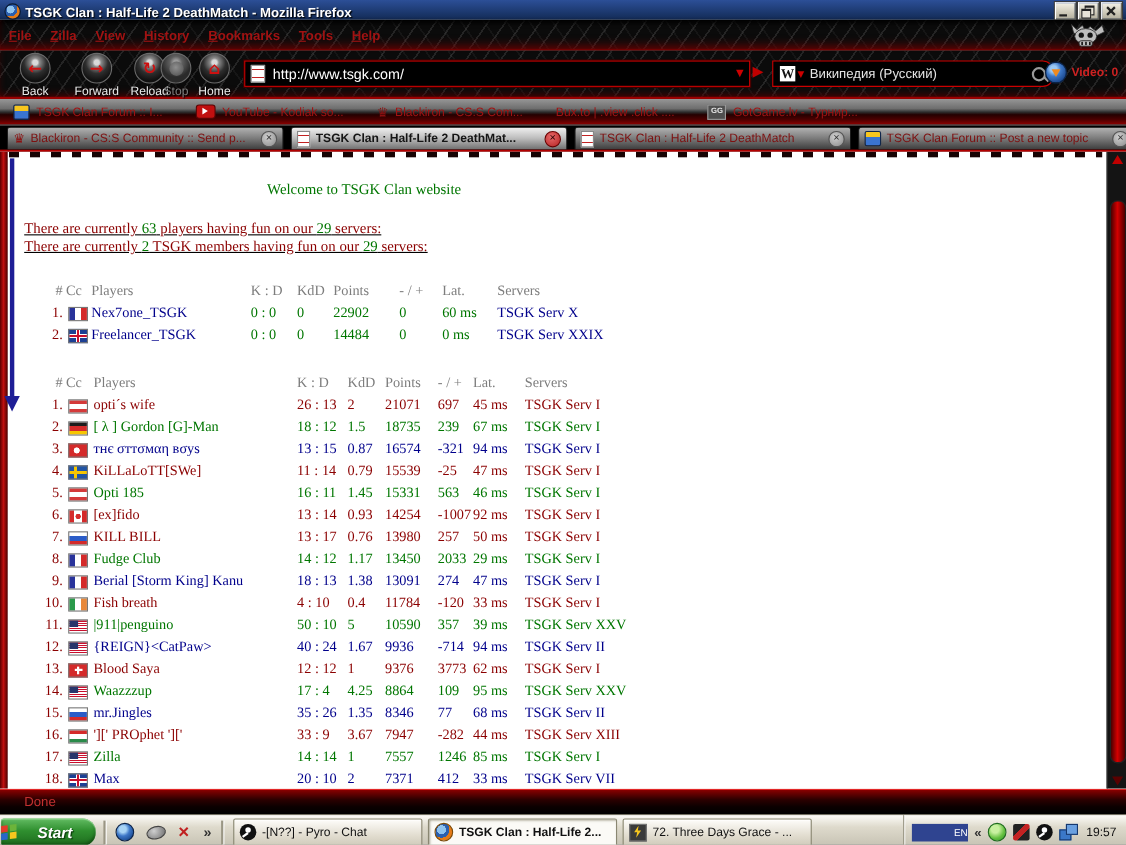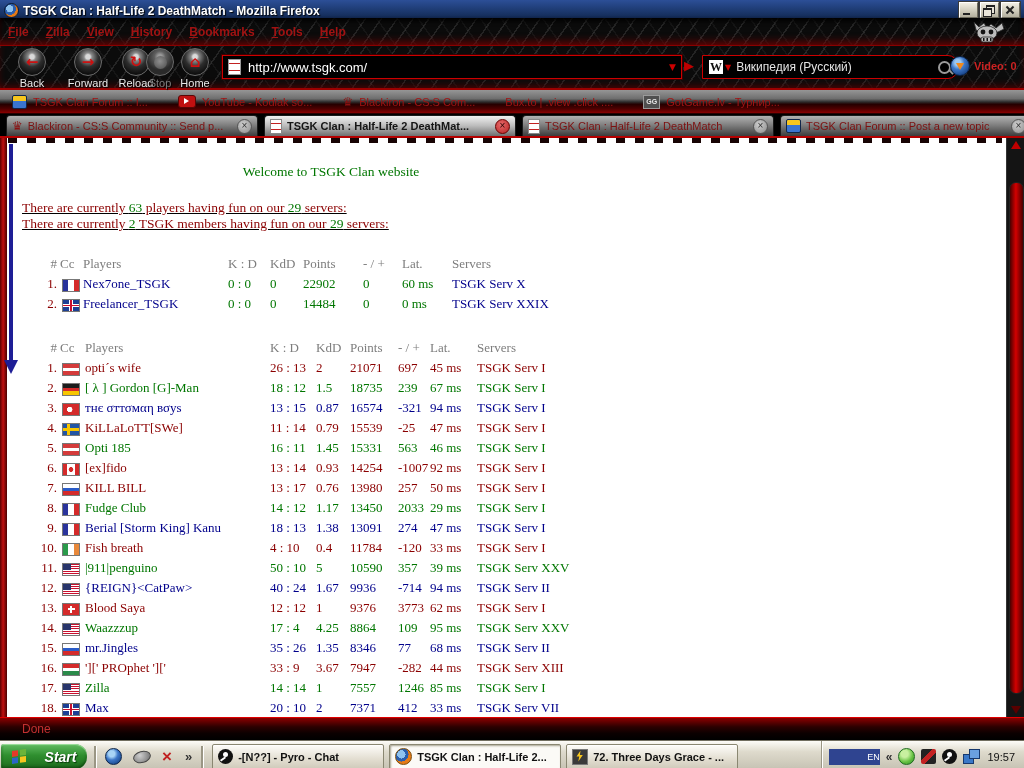--- a/index.html
+++ b/index.html
@@ -120,34 +120,34 @@
   .sb-up{position:absolute;top:3px;left:4px;border-left:5px solid transparent;border-right:5px solid transparent;border-bottom:8px solid #c00000;}
   .sb-thumb{position:absolute;top:44px;left:2px;width:13px;height:510px;border-radius:7px;background:linear-gradient(90deg,#4a0000,#d40000 45%,#4a0000);border:1px solid #222;}
   .sb-down{position:absolute;bottom:3px;left:4px;border-left:5px solid transparent;border-right:5px solid transparent;border-top:8px solid #5a0000;}
 
   
   .statusbar{height:22px;background:linear-gradient(180deg,#8a0000,#2c0000 40%,#0b0000 70%,#000);border-top:1px solid #e00000;display:flex;align-items:center;}
   .status-text{color:#c23030;font-size:12px;margin-left:22px;}
 
   
   .taskbar{height:31px;background:linear-gradient(180deg,#fdfcf8,#dedacc 35%,#c9c5b6 85%,#b3af9f);border-top:1px solid #716e60;display:flex;align-items:center;}
-  .start-btn{width:86px;height:25px;margin:0 2px 0 1px;border-radius:3px 12px 12px 3px;background:linear-gradient(180deg,#63bc63,#2f8f2f 45%,#1d6b1d);box-shadow:inset 0 1px 1px #9fe09f,inset 0 -2px 3px #104a10;display:flex;align-items:center;justify-content:center;gap:19px;}
+  .start-btn{width:86px;height:25px;margin:0 2px 0 1px;border-radius:3px 12px 12px 3px;background:linear-gradient(180deg,#63bc63,#2f8f2f 45%,#1d6b1d);box-shadow:inset 0 1px 1px #9fe09f,inset 0 -2px 3px #104a10;display:flex;align-items:center;justify-content:flex-start;gap:19px;}
   .start-label{color:#fff;font-size:14px;font-weight:bold;font-style:italic;text-shadow:1px 1px 1px #0a3a0a;}
   .winflag{width:14px;height:13px;transform:skewY(-8deg);background:linear-gradient(#e33a2a,#e33a2a) 0 0/46% 46% no-repeat,linear-gradient(#6cb43a,#6cb43a) 100% 0/46% 46% no-repeat,linear-gradient(#2a66c8,#2a66c8) 0 100%/46% 46% no-repeat,linear-gradient(#f7c61e,#f7c61e) 100% 100%/46% 46% no-repeat;}
   .sep{width:2px;height:22px;background:#9a9684;box-shadow:1px 0 0 #fff;margin:0 5px;}
   .quicklaunch{display:flex;align-items:center;gap:11px;margin:0 4px;}
   .ql-1{width:15px;height:15px;border-radius:50%;background:radial-gradient(circle at 38% 32%,#a8d4f5 0 22%,#3e78c8 45%,#1a4a90 80%);border:1px solid #0c2448;}
   .ql-2{width:16px;height:10px;border-radius:50%;background:radial-gradient(circle at 40% 30%,#cfcfcf,#6a6a6a);border:1px solid #444;transform:rotate(-15deg);}
   .ql-3{color:#c02020;font-size:17px;font-weight:bold;line-height:14px;}
   .ql-more{color:#333;font-size:13px;font-weight:bold;margin-left:2px;}
   .taskbtns{display:flex;gap:5px;margin-left:4px;}
   .taskbtn{width:160px;height:24px;border-radius:2px;border:1px solid #8a8772;background:linear-gradient(180deg,#fefdfa,#e2ddd0 60%,#cfcaba);box-shadow:inset 0 1px 0 #fff;display:flex;align-items:center;gap:5px;padding:0 5px;}
   .taskbtn.state-active{background:#fbfaf6;box-shadow:inset 1px 1px 2px #a8a492;}
   .taskbtn.state-active .tb-label{font-weight:bold;}
-  .tb-label{font-size:11px;color:#111;white-space:nowrap;overflow:hidden;text-overflow:ellipsis;font-weight:bold;}
+  .tb-label{font-size:11px;color:#111;white-space:nowrap;overflow:hidden;text-overflow:ellipsis;}
   .tbicon-steam{width:15px;height:15px;border-radius:50%;background:#111;position:relative;flex:none;}
   .tbicon-steam::after{content:"";position:absolute;left:5px;top:3px;width:5px;height:5px;border-radius:50%;background:#fff;}
   .tbicon-steam::before{content:"";position:absolute;left:2px;top:9px;width:6px;height:2px;background:#fff;transform:rotate(-35deg);}
   .tbicon-firefox{width:15px;height:15px;border-radius:50%;background:radial-gradient(circle at 36% 36%,#8fc3ef 0 30%,#2b5fae 31% 52%,#e57b17 53% 80%,#f5a623 81%);border:1px solid #7a4a08;flex:none;}
   .tbicon-winamp{width:14px;height:14px;background:#3a3a3a;border:1px solid #777;position:relative;flex:none;}
   .tbicon-winamp::after{content:"";position:absolute;left:2px;top:1px;width:9px;height:11px;background:#f7c61e;clip-path:polygon(60% 0,15% 55%,45% 55%,35% 100%,85% 40%,52% 40%);}
   .tray{margin-left:auto;height:100%;display:flex;align-items:center;gap:6px;padding:0 9px 0 7px;border-left:1px solid #9a9684;box-shadow:1px 0 0 #fff inset;}
   .tray-lang{width:19px;height:16px;background:#2f4490;color:#fff;font-size:9px;font-weight:normal;line-height:16px;text-align:right;padding-left:32px;}
   .tray-chev{color:#333;font-size:12px;font-weight:bold;}
   .tray-ic{width:15px;height:15px;}

